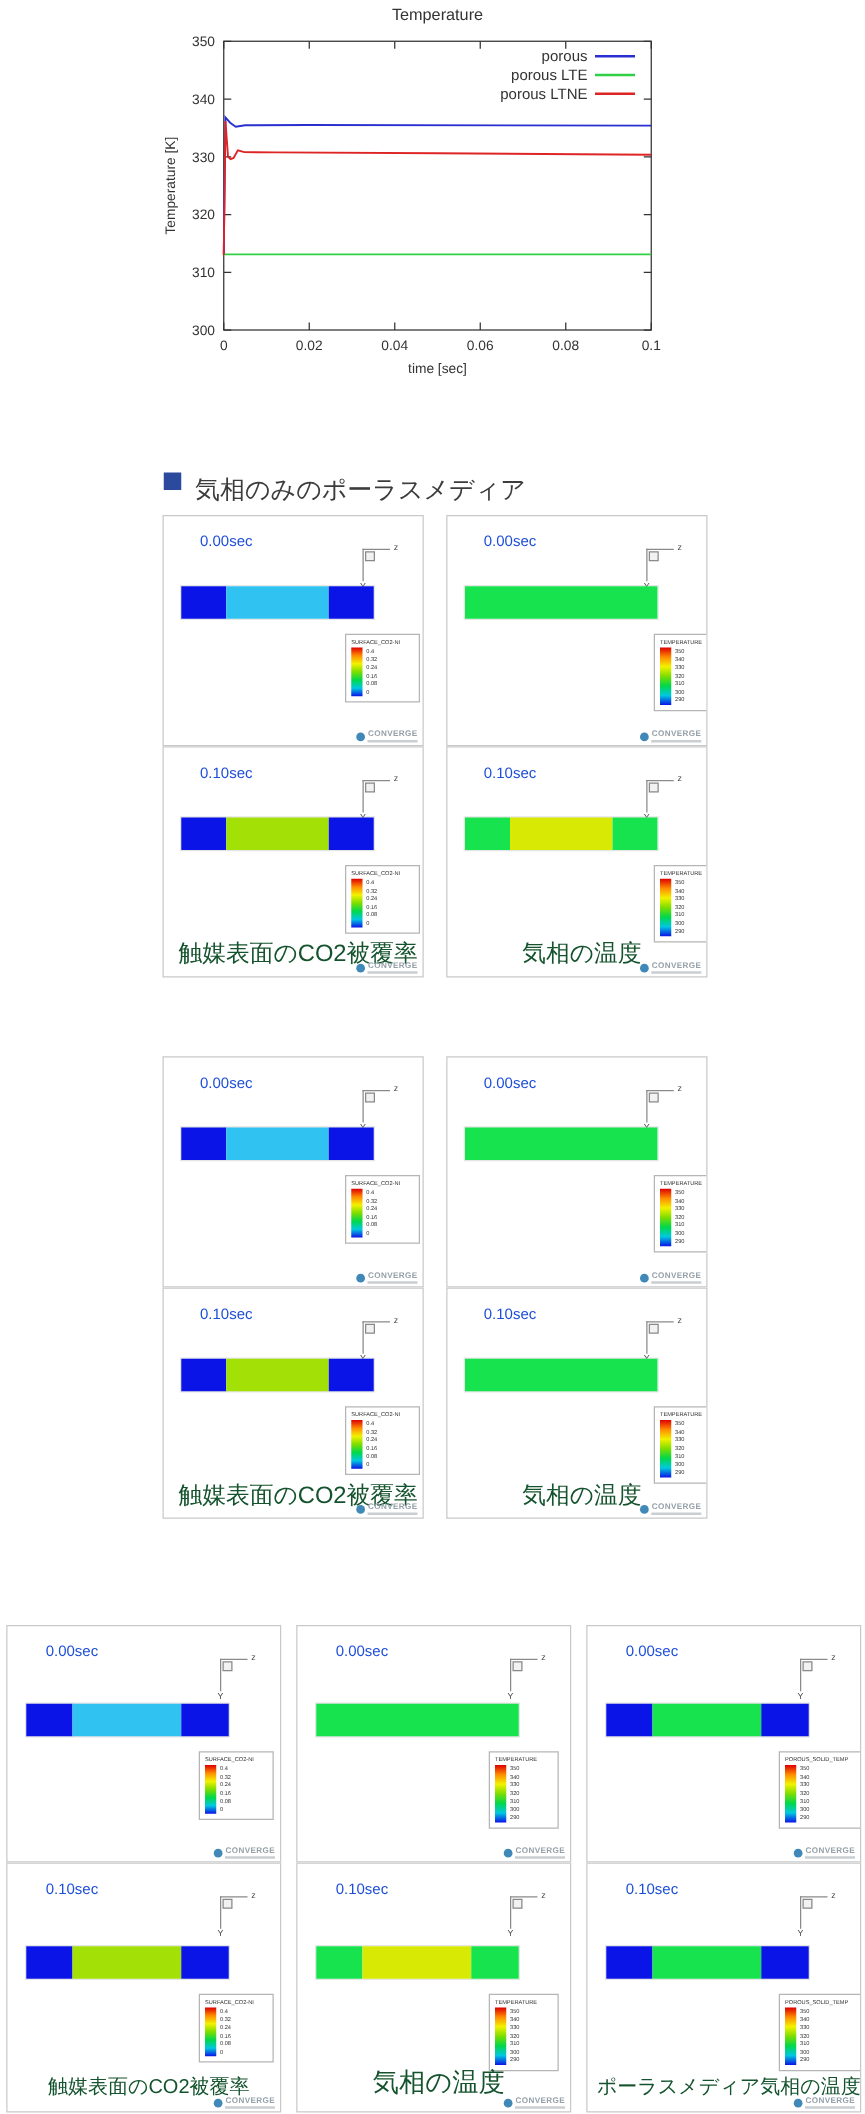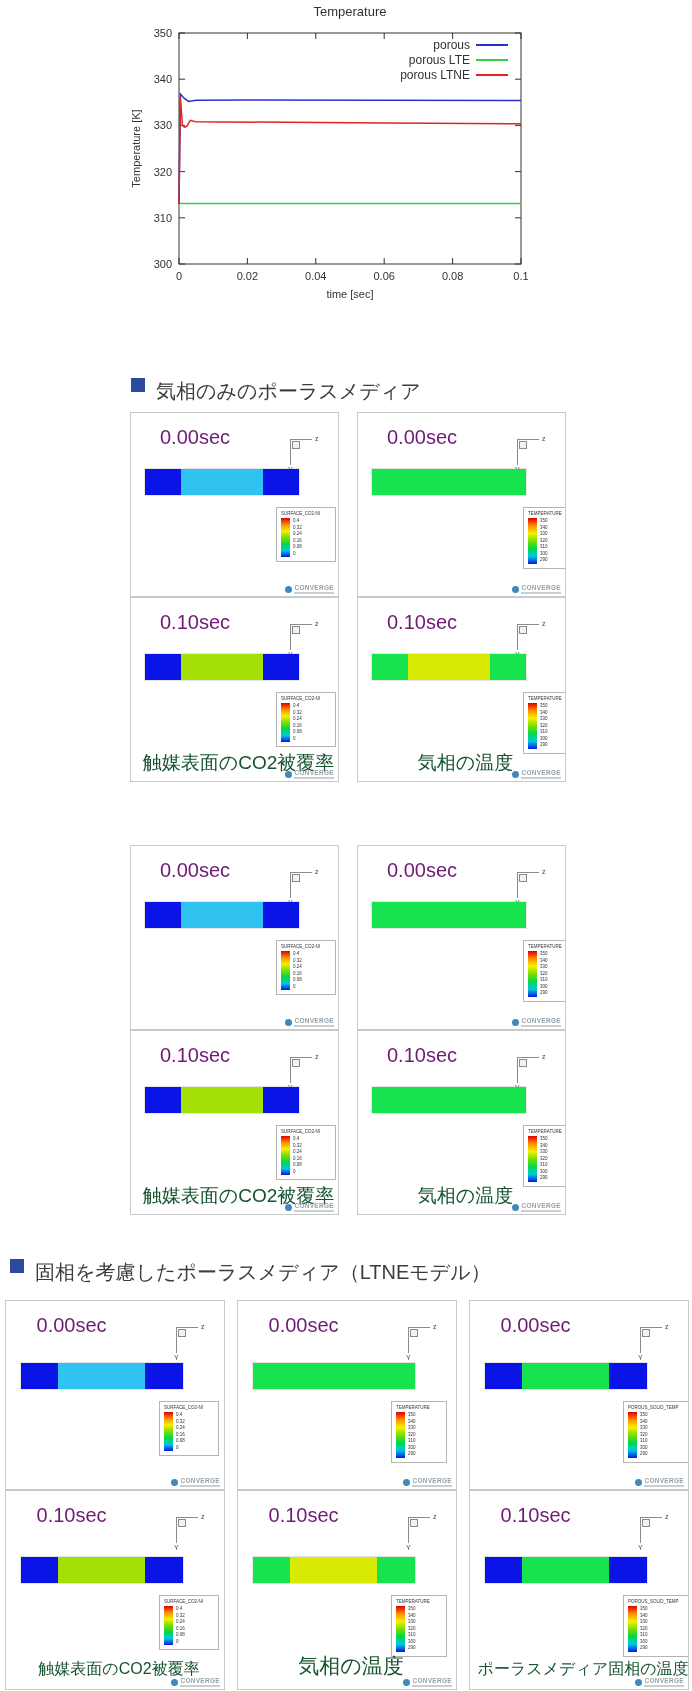--- a/index.html
+++ b/index.html
@@ -5,21 +5,21 @@
   html,body{margin:0;padding:0;background:#ffffff;}
   #root{position:relative;width:692px;height:1691px;background:#fff;overflow:hidden;
         font-family:"Liberation Sans","DejaVu Sans",sans-serif;}
   #chart-block{position:absolute;left:126px;top:0;width:440px;height:302px;}
   .chart-caption{position:absolute;left:0;top:308px;width:692px;text-align:center;
         font-size:22px;color:#3a3a3a;letter-spacing:1px;}
   .sec-header{position:absolute;display:flex;gap:11px;
         font-size:20px;color:#3c3c3c;white-space:nowrap;}
   .bullet{width:14px;height:14px;background:#2b4a9d;flex:0 0 auto;}
   .panel{position:absolute;background:#fff;border:1px solid #c9c9c9;overflow:hidden;}
-  .time{position:absolute;left:14%;top:13px;font-size:20px;color:#701a75;}
+  .time{position:absolute;left:14%;top:13px;font-size:12px;color:#1d4ed8;}
   .triad{position:absolute;width:40px;height:40px;}
   .triad .vline{position:absolute;left:10px;top:4px;width:1px;height:26px;background:#8a8a8a;}
   .triad .hline{position:absolute;left:10px;top:4px;width:22px;height:1px;background:#8a8a8a;}
   .triad .sq{position:absolute;left:12px;top:6px;width:6px;height:6px;border:1px solid #8a8a8a;background:#f2f2f2;}
   .triad .zl{position:absolute;left:35px;top:0px;font-size:7px;color:#444;}
   .triad .yl{position:absolute;left:8px;top:31px;font-size:7px;color:#444;}
   .bar{position:absolute;left:7%;width:74%;height:26px;display:flex;box-shadow:0 0 0 1px rgba(180,180,180,.35);}
   .seg{height:100%;}
   .legendbox{position:absolute;background:#fff;border:1px solid #b5b5b5;padding:3px 4px 4px 4px;}
   .ltitle{font-size:4.5px;color:#333;white-space:nowrap;margin-bottom:2px;}
@@ -89,24 +89,20 @@
         <text x="344" y="79" fill="#333" font-size="12" text-anchor="end">porous LTNE</text>
         <line x1="350" y1="75" x2="382" y2="75" stroke="#de2525" stroke-width="2"></line>
         <polyline points="53,203.94 54.368,96.75600000000006 56.42,125.4 58.472,127.2479999999999 60.866,126.32399999999996 64.286,120.3179999999999 69.416,121.70399999999995 94.03999999999999,121.935 224,122.6279999999999 395,123.7829999999999" fill="none" stroke="#de2525" stroke-width="1.5"></polyline>
       </svg>
   </div>
 
   <div class="sec-header" style="left:131px;top:378px;">
     <span class="bullet"></span>
     <span>気相のみのポーラスメディア</span>
   </div>
-  <div class="sec-header" style="left:10px;top:1259px;">
-    <span class="bullet"></span>
-    <span>固相を考慮したポーラスメディア（LTNEモデル）</span>
-  </div>
 
   <div id="grids">
       <div class="panel" style="left: 130px; top: 412px; width: 207px; height: 183px;">
         <div class="time">0.00sec</div>
         <div class="triad" style="right: 18px; top: 22px;">
           <span class="vline"></span>
           <span class="hline"></span>
           <span class="sq"></span>
           <span class="zl">z</span>
           <span class="yl">Y</span>
@@ -558,20 +554,20 @@
               <span>350</span>
               <span>340</span>
               <span>330</span>
               <span>320</span>
               <span>310</span>
               <span>300</span>
               <span>290</span>
             </div>
           </div>
         </div>
-        <div class="caption" style="bottom: 9px; font-size: 16px;">ポーラスメディア固相の温度</div>
+        <div class="caption" style="bottom: 9px; font-size: 16px;">ポーラスメディア気相の温度</div>
         <div class="logo">
           <span class="dot" style="background: rgb(64, 136, 184);"></span>
           <span class="ltext">CONVERGE</span>
         </div>
       </div>
     </div>
 </div>
 
 </body></html>

